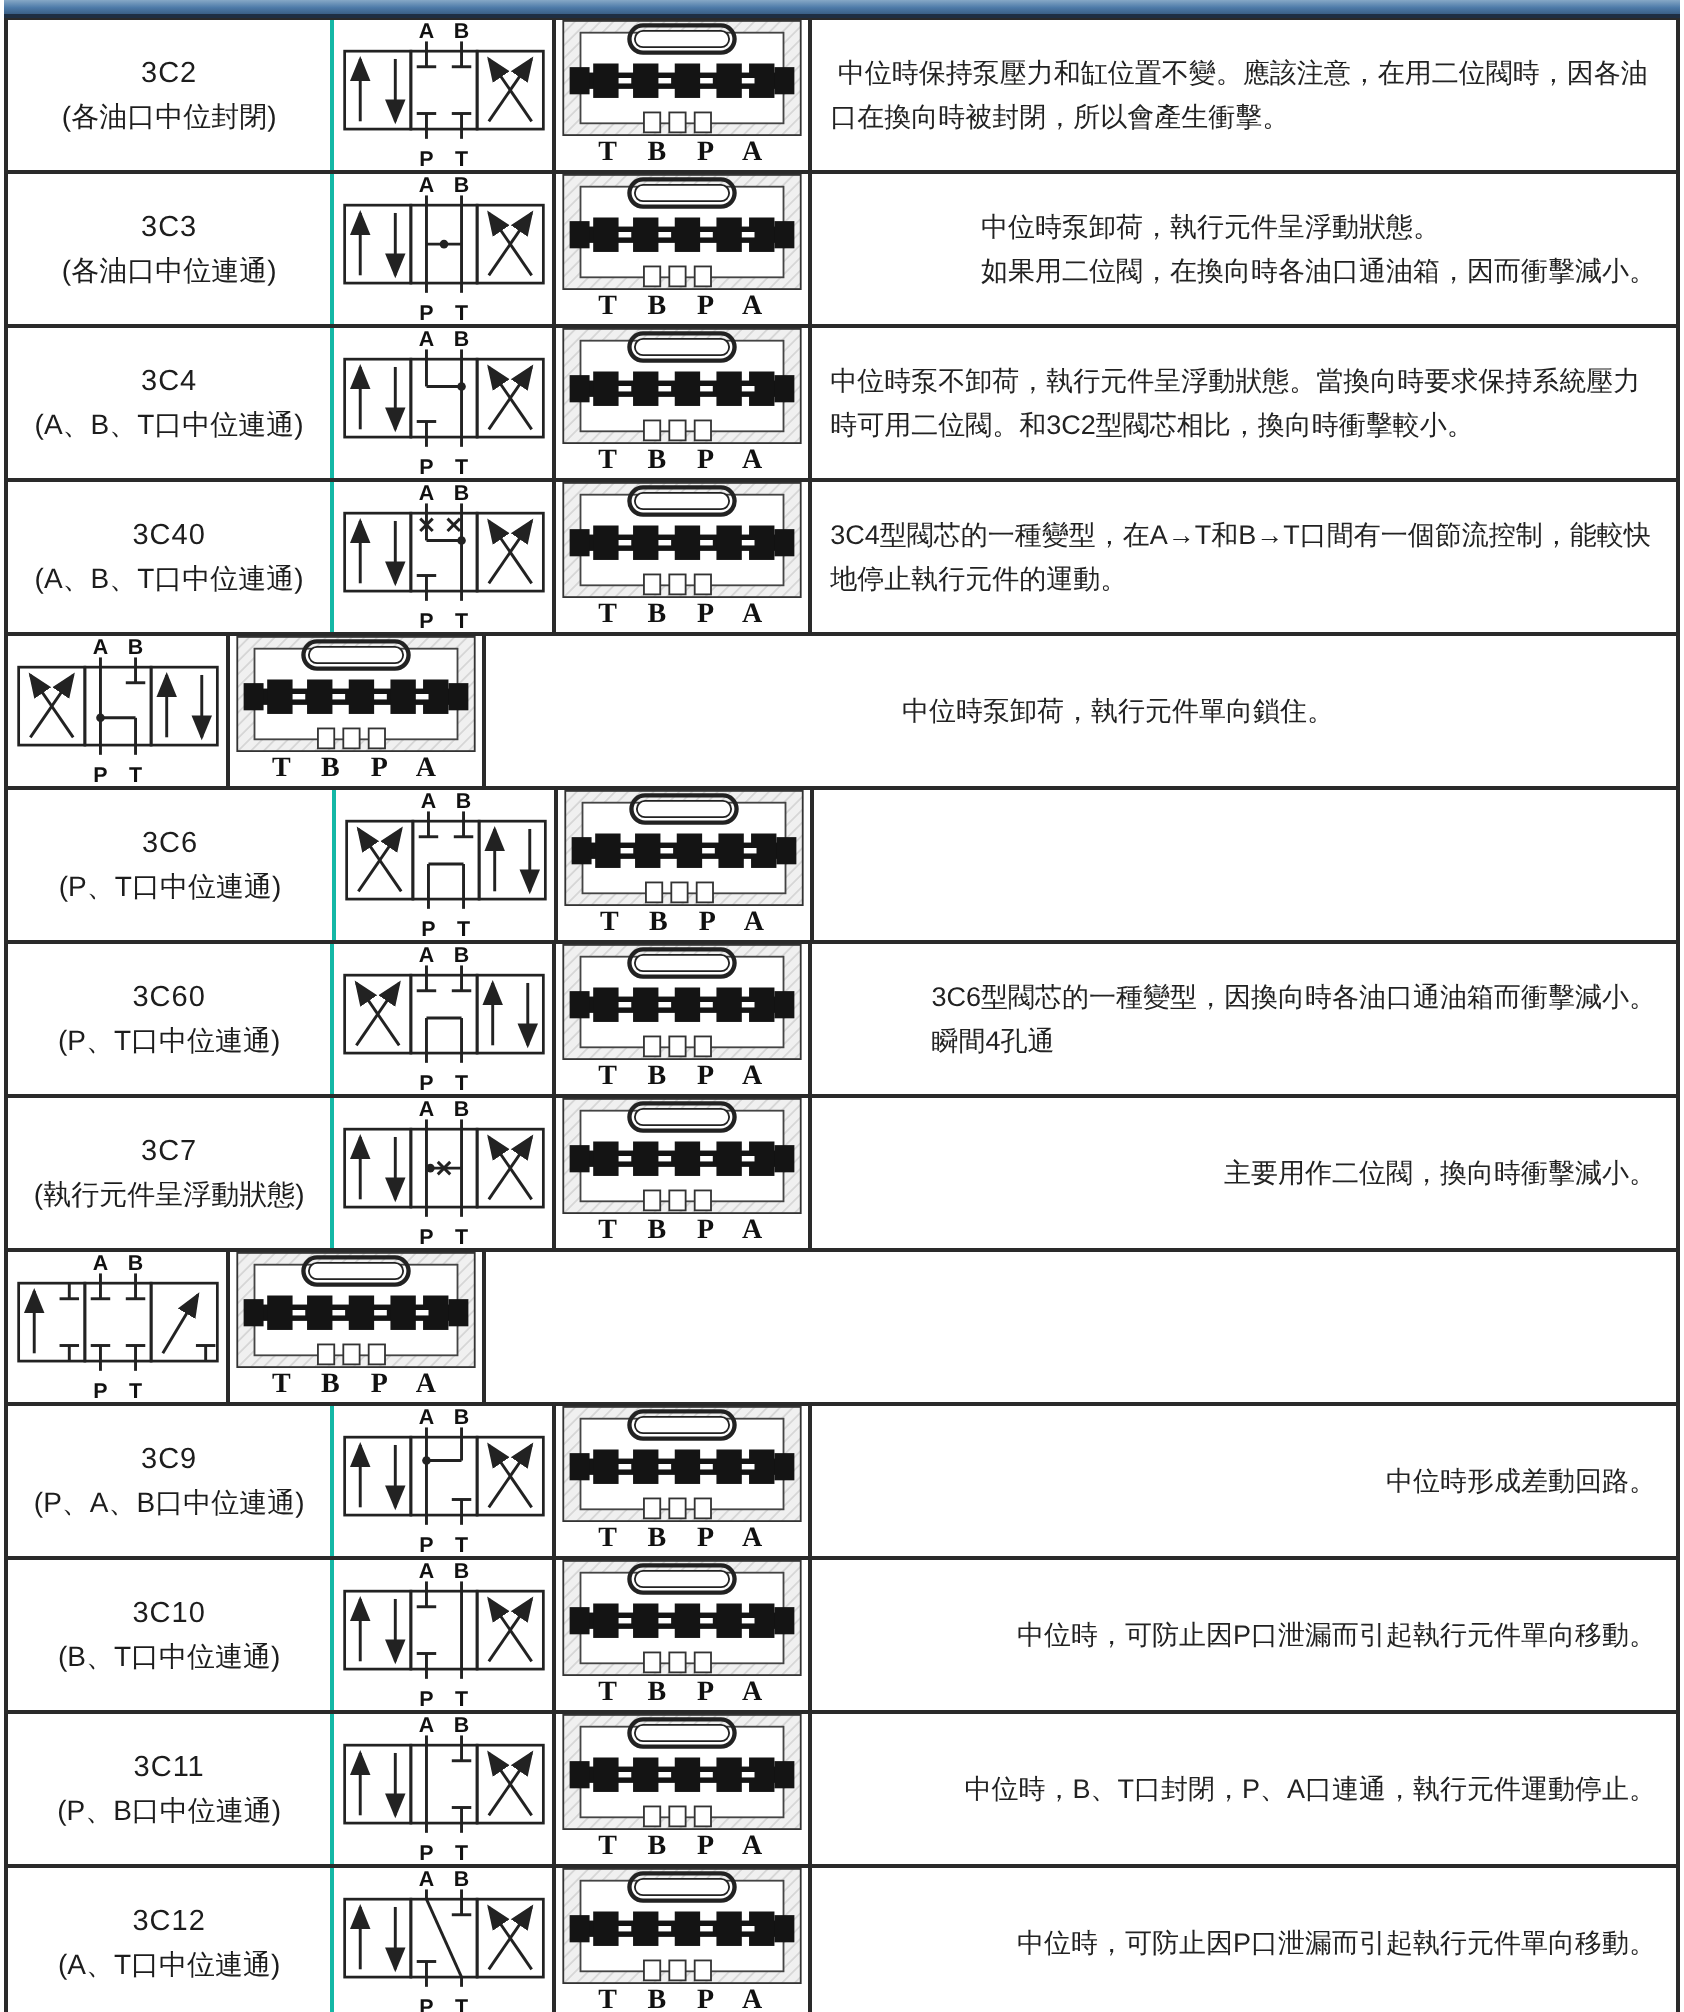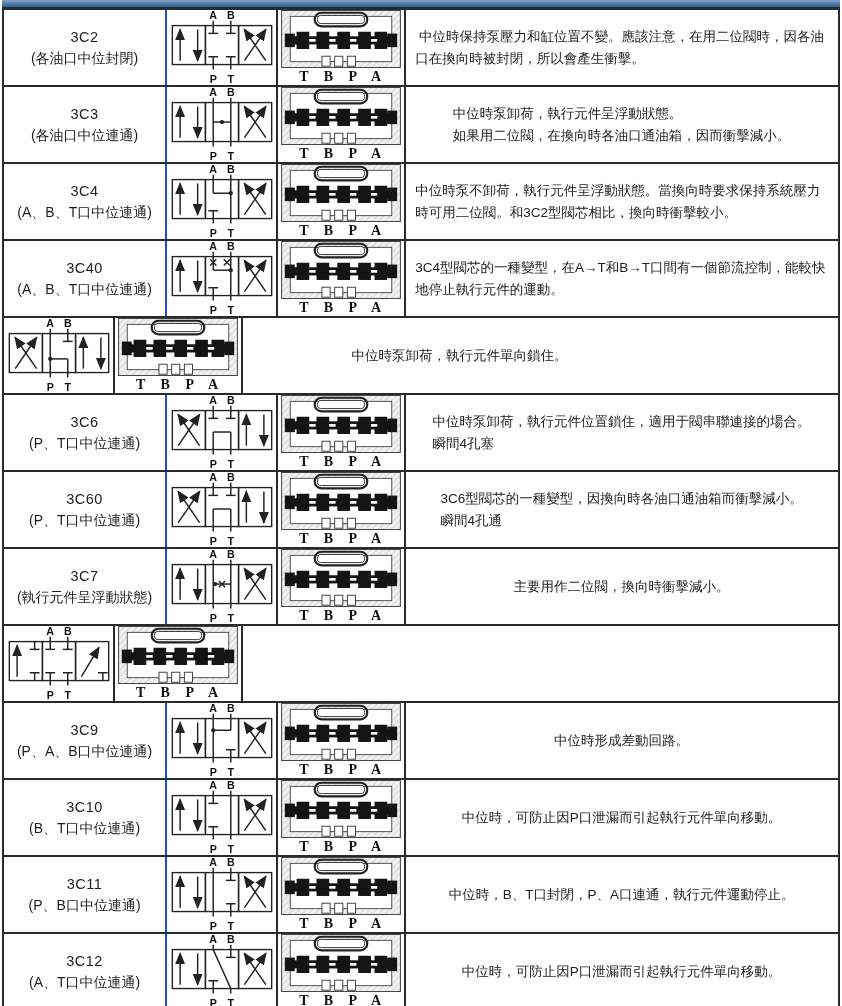--- a/index.html
+++ b/index.html
@@ -3,24 +3,24 @@
 <meta charset="utf-8">
 <style>
   html,body{margin:0;padding:0;background:#fff;}
   body{width:842px;font-family:"Liberation Sans","DejaVu Sans",sans-serif;color:#1d1d1d;}
   .page{width:838px;margin:0 2px;}
   .topbar{height:7px;background:linear-gradient(#86a8c6,#4d7aa8 55%,#3a5f85);border-bottom:2px solid #1e2e42;}
   .tbl{border:2px solid #2a2a2a;border-top-width:1px;}
   .row{display:flex;height:75px;border-bottom:2px solid #2a2a2a;}
   .row:last-child{border-bottom:none;}
   .cell{box-sizing:border-box;display:flex;flex-direction:column;align-items:center;justify-content:center;}
-  .c-model{width:164px;border-right:2px solid #1d4ed8;text-align:center;}
+  .c-model{width:164px;border-right:2px solid #14b8a6;text-align:center;}
   .c-symbol{width:111px;border-right:2px solid #2a2a2a;}
   .c-spool{width:128px;border-right:2px solid #2a2a2a;}
-  .c-desc{width:434px;align-items:center;justify-content:center;padding:2px 10px 2px 9px;}
+  .c-desc{width:434px;align-items:flex-end;justify-content:center;padding:2px 10px 2px 9px;}
   .code{font-size:14.5px;letter-spacing:.5px;line-height:1.45;}
   .sub{font-size:14px;line-height:1.45;}
   .desc{font-size:13.5px;line-height:1.62;white-space:pre-wrap;color:#222;}
   .spool-label{font-family:"Liberation Serif","DejaVu Serif",serif;font-weight:bold;font-size:14px;letter-spacing:6px;margin-top:1px;color:#111;text-indent:4px;}
   svg{display:block;}
 </style>
 </head>
 <body>
 
 <div class="page">
@@ -430,24 +430,20 @@
             <rect x="103" y="24" width="14" height="19" fill="#141414"></rect>
             <rect x="31" y="32" width="7" height="3" fill="#fff"></rect>
             <rect x="53" y="32" width="7" height="3" fill="#fff"></rect>
             <rect x="76" y="32" width="7" height="3" fill="#fff"></rect>
             <rect x="99" y="32" width="7" height="3" fill="#fff"></rect>
             <rect x="45" y="51" width="9" height="11" fill="#fff" stroke="#333" stroke-width="1"></rect>
             <rect x="59" y="51" width="9" height="11" fill="#fff" stroke="#333" stroke-width="1"></rect>
             <rect x="73" y="51" width="9" height="11" fill="#fff" stroke="#333" stroke-width="1"></rect>
           </svg>
           <div class="spool-label">T B P A</div>
-        </div>
-        <div class="cell c-desc">
-          <div class="desc">中位時泵卸荷，執行元件位置鎖住，適用于閥串聯連接的場合。
-瞬間4孔塞</div>
         </div>
       </div>
       <div class="row">
         <div class="cell c-model">
           <div class="code">3C60</div>
           <div class="sub">(P、T口中位連通)</div>
         </div>
         <div class="cell c-symbol">
           <svg width="116" height="77" viewBox="0 0 114 77">
             <defs>

